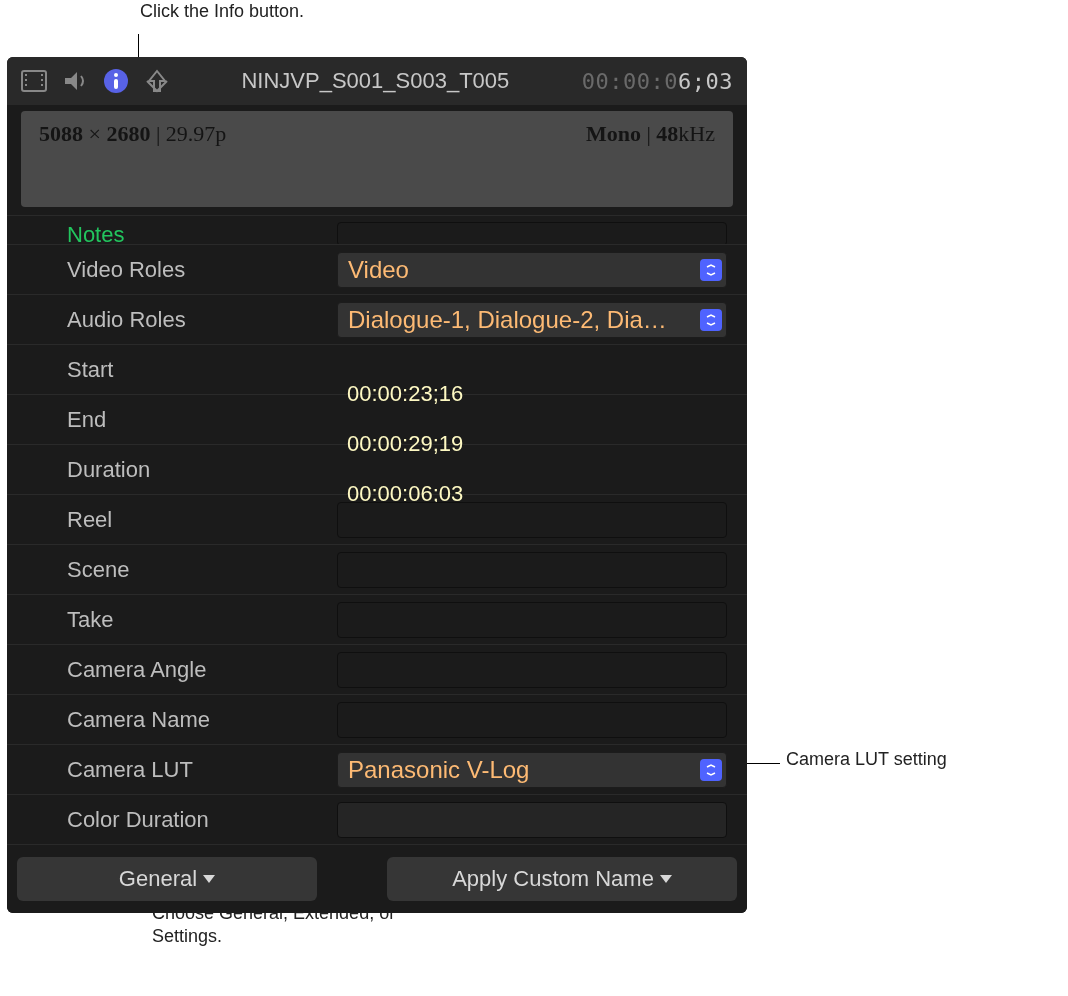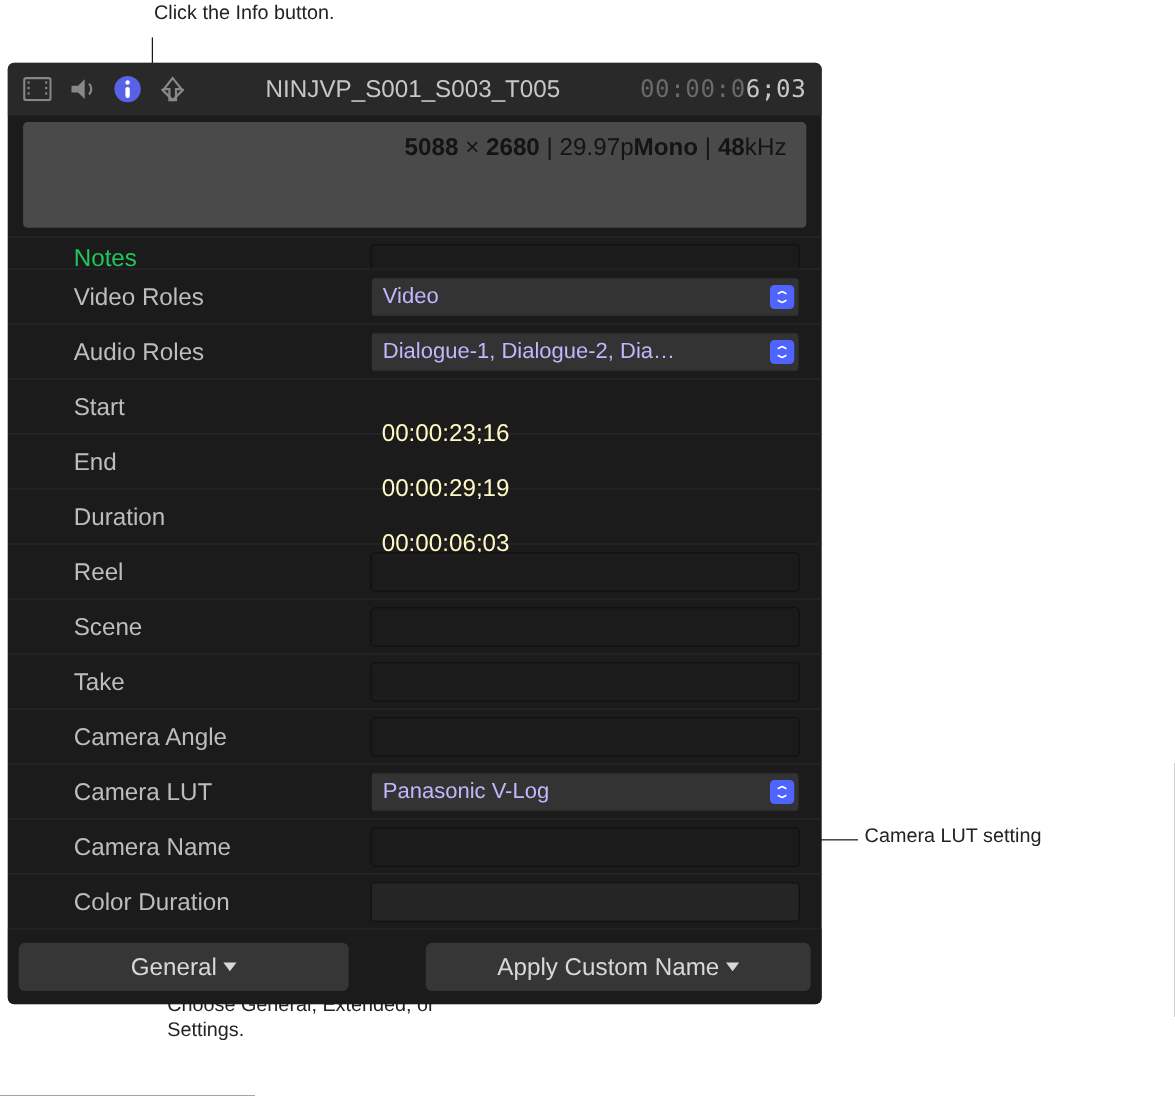--- a/index.html
+++ b/index.html
@@ -57,23 +57,24 @@
     .timecode .dim { color: #6a6a6a; margin-top: 40px; }
     .formatbar {
       background: #4a4a4a;
       height: 96px;
       margin: 6px 14px 0 14px;
       border-radius: 4px;
       padding: 10px 18px;
     }
     .format-row {
       display: flex;
-      justify-content: flex-end;
+      justify-content: space-between;
       color: #141414;
       font-size: 22px;
+      font-family: Liberation Serif, serif;
     }
     .format-row b { font-weight: 700; }
     .metagrid {
       margin-top: 8px;
     }
     .metarow {
       display: flex;
       align-items: center;
       height: 50px;
       padding: 0 10px 0 10px;
@@ -88,22 +89,22 @@
     .metavalue {
       flex: 1;
       padding-right: 10px;
     }
     .input-box, .select-box, .text-val {
       width: 100%;
       height: 36px;
       background: #1b1b1b;
       border: 1px solid #0f0f0f;
       border-radius: 4px;
-      color: #c4b5fd;
-      font-size: 20px;
+      color: #fdba74;
+      font-size: 24px;
       padding: 0 10px;
       display: flex;
       align-items: center;
       position: relative;
     }
     .text-val {
       background: transparent;
       border: none;
       color: #fef9c3;
       font-size: 22px;
@@ -279,39 +280,39 @@
           <div class="input-box"></div>
         </div>
     </div>
     <div class="metarow">
       <div class="metalabel">Camera Angle</div>
       <div class="metavalue">
           <div class="input-box"></div>
         </div>
     </div>
     <div class="metarow">
+      <div class="metalabel">Camera Name</div>
+      <div class="metavalue">
+          <div class="input-box"></div>
+        </div>
+    </div>
+    <div class="metarow">
       <div class="metalabel">Camera LUT</div>
       <div class="metavalue">
         <div class="select-box">
           <span>Panasonic V-Log</span>
           <span class="select-caret">
               <svg width="12" height="12">
                 <path d="M2 3 L6 1 L10 3 M2 9 L6 11 L10 9" stroke="#fff" fill="none" stroke-width="1.5"></path>
               </svg>
             </span>
         </div>
       </div>
     </div>
     <div class="metarow">
-      <div class="metalabel">Camera Name</div>
-      <div class="metavalue">
-          <div class="input-box"></div>
-        </div>
-    </div>
-    <div class="metarow">
       <div class="metalabel">Color Duration</div>
       <div class="metavalue">
           <div class="input-box" style="background:#252525;"></div>
         </div>
     </div>
   </div>
 
   <div class="footer">
     <div class="footer-btn general">
       <span>General</span>

